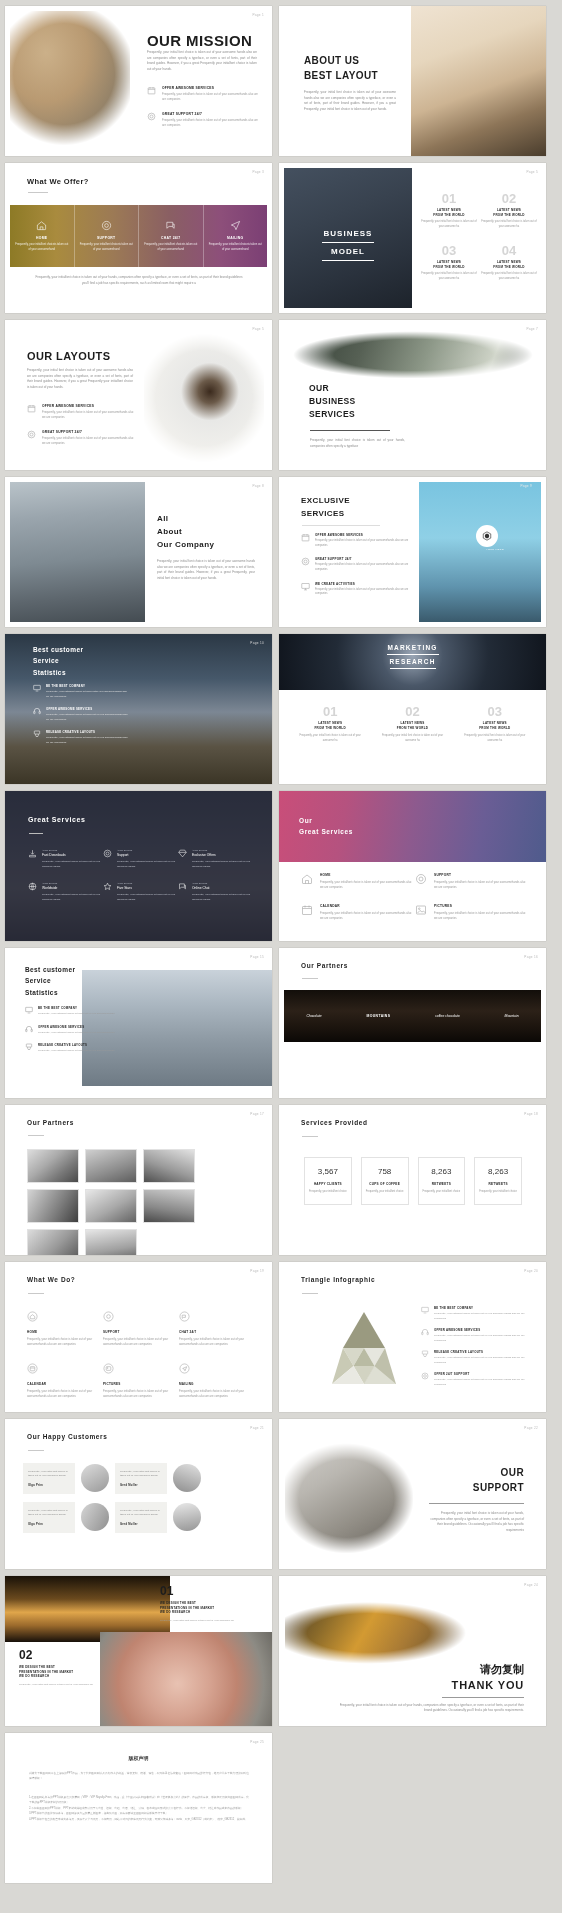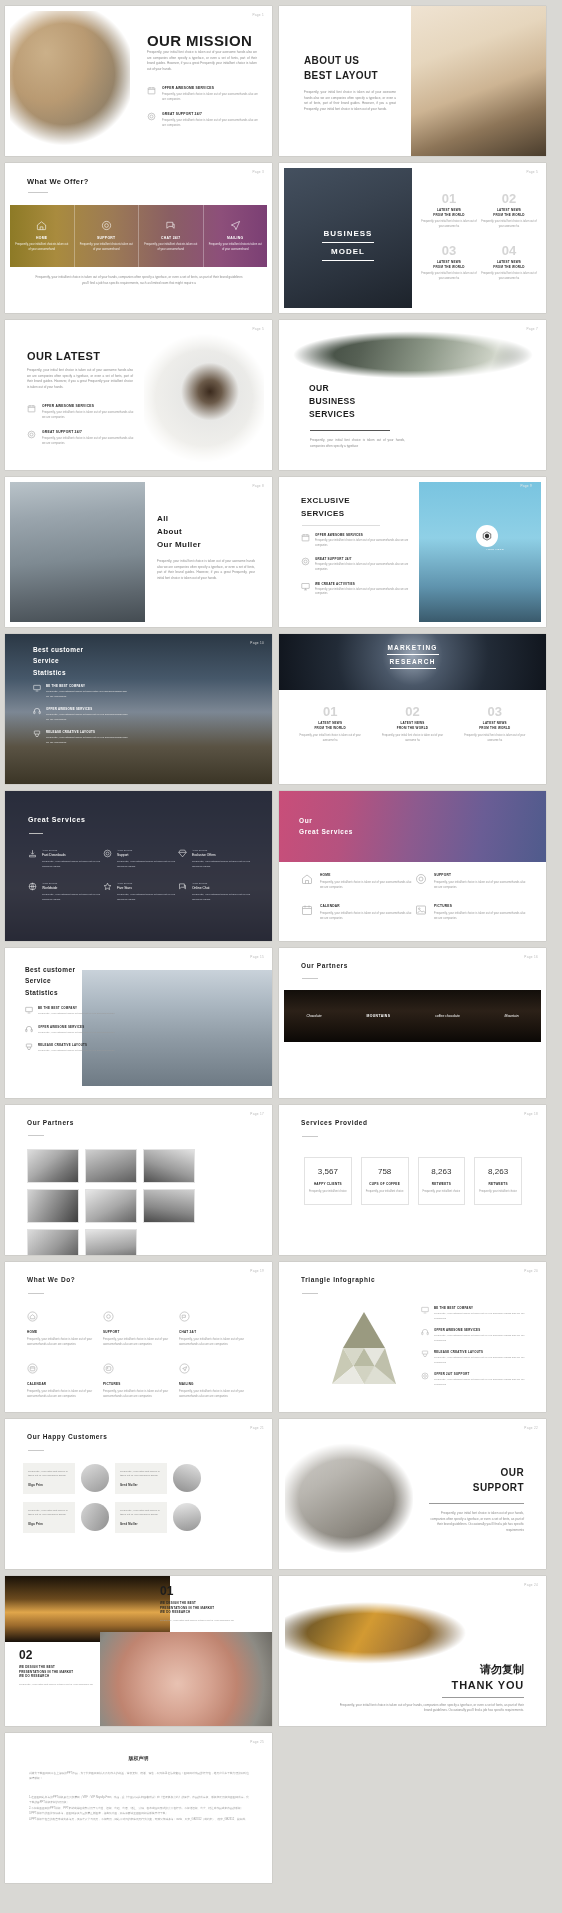--- a/index.html
+++ b/index.html
@@ -187,21 +187,21 @@
         <div class="sm-p" style="font-size:2.6px;margin-top:3px;">Frequently, your initial font choice is taken out of your awesome ha</div>
       </div>
     </div>
   </div>
 
   <div class="slide">
     <div class="photo img-coffee" style="right:8px;top:14px;width:120px;height:128px;
       -webkit-mask-image:radial-gradient(ellipse 65% 60% at 50% 50%,#000 62%,transparent 84%);
       mask-image:radial-gradient(ellipse 65% 60% at 50% 50%,#000 62%,transparent 84%);"></div>
     <div class="pg">Page  5</div>
-    <div class="ttl" style="position:absolute;left:22px;top:30px;font-size:11px;">OUR LATEST</div>
+    <div class="ttl" style="position:absolute;left:22px;top:30px;font-size:11px;">OUR LAYOUTS</div>
     <div class="body-txt" style="position:absolute;left:22px;top:48px;width:106px;">Frequently, your initial font choice is taken out of your awesome hands also we are companies often specify a typeface, or even a set of fonts, part of their brand guides. However, if you a great Frequently your initialfont choice is taken out of your hands.</div>
     <div style="position:absolute;left:22px;top:84px;width:110px;">
       <div style="display:flex;gap:6px;margin-bottom:10px;">
         <span class="ico">
             <svg width="9" height="9" viewBox="0 0 24 24" fill="none" stroke="#9b9b9b" stroke-width="1.4">
               <rect x="3" y="5" width="18" height="16" rx="1"></rect>
               <path d="M3 9h18M8 3v4M16 3v4"></path>
             </svg>
           </span>
         <div>
@@ -237,21 +237,21 @@
     <div style="position:absolute;left:31px;top:110px;width:80px;height:1px;background:#555;"></div>
     <div class="body-txt" style="position:absolute;left:31px;top:118px;width:95px;">Frequently, your initial font choice is taken out of your hands, companies often specify a typeface</div>
   </div>
 
   <div class="slide">
     <div class="photo img-street" style="left:5px;top:5px;width:135px;height:140px;"></div>
     <div class="pg">Page  8</div>
     <div class="ttl" style="position:absolute;left:152px;top:36px;font-size:8px;line-height:1.6;">
       <div>All</div>
       <div>About</div>
-      <div>Our Muller</div>
+      <div>Our Company</div>
     </div>
     <div class="body-txt" style="position:absolute;left:152px;top:82px;width:98px;">Frequently, your initial font choice is taken out of your awesome hands also we are companies often specify a typeface, or even a set of fonts, part of their brand guides. However, if you a great Frequently, your initial font choice is taken out of your hands.</div>
   </div>
 
   <div class="slide">
     <div class="photo img-tower" style="right:5px;top:5px;width:122px;height:140px;"></div>
     <div class="pg" style="right:14px;color:#e8e8e8;">Page  9</div>
     <div class="ttl" style="position:absolute;left:22px;top:18px;font-size:8px;line-height:1.6;">
       <div>EXCLUSIVE</div>
       <div>SERVICES</div>

